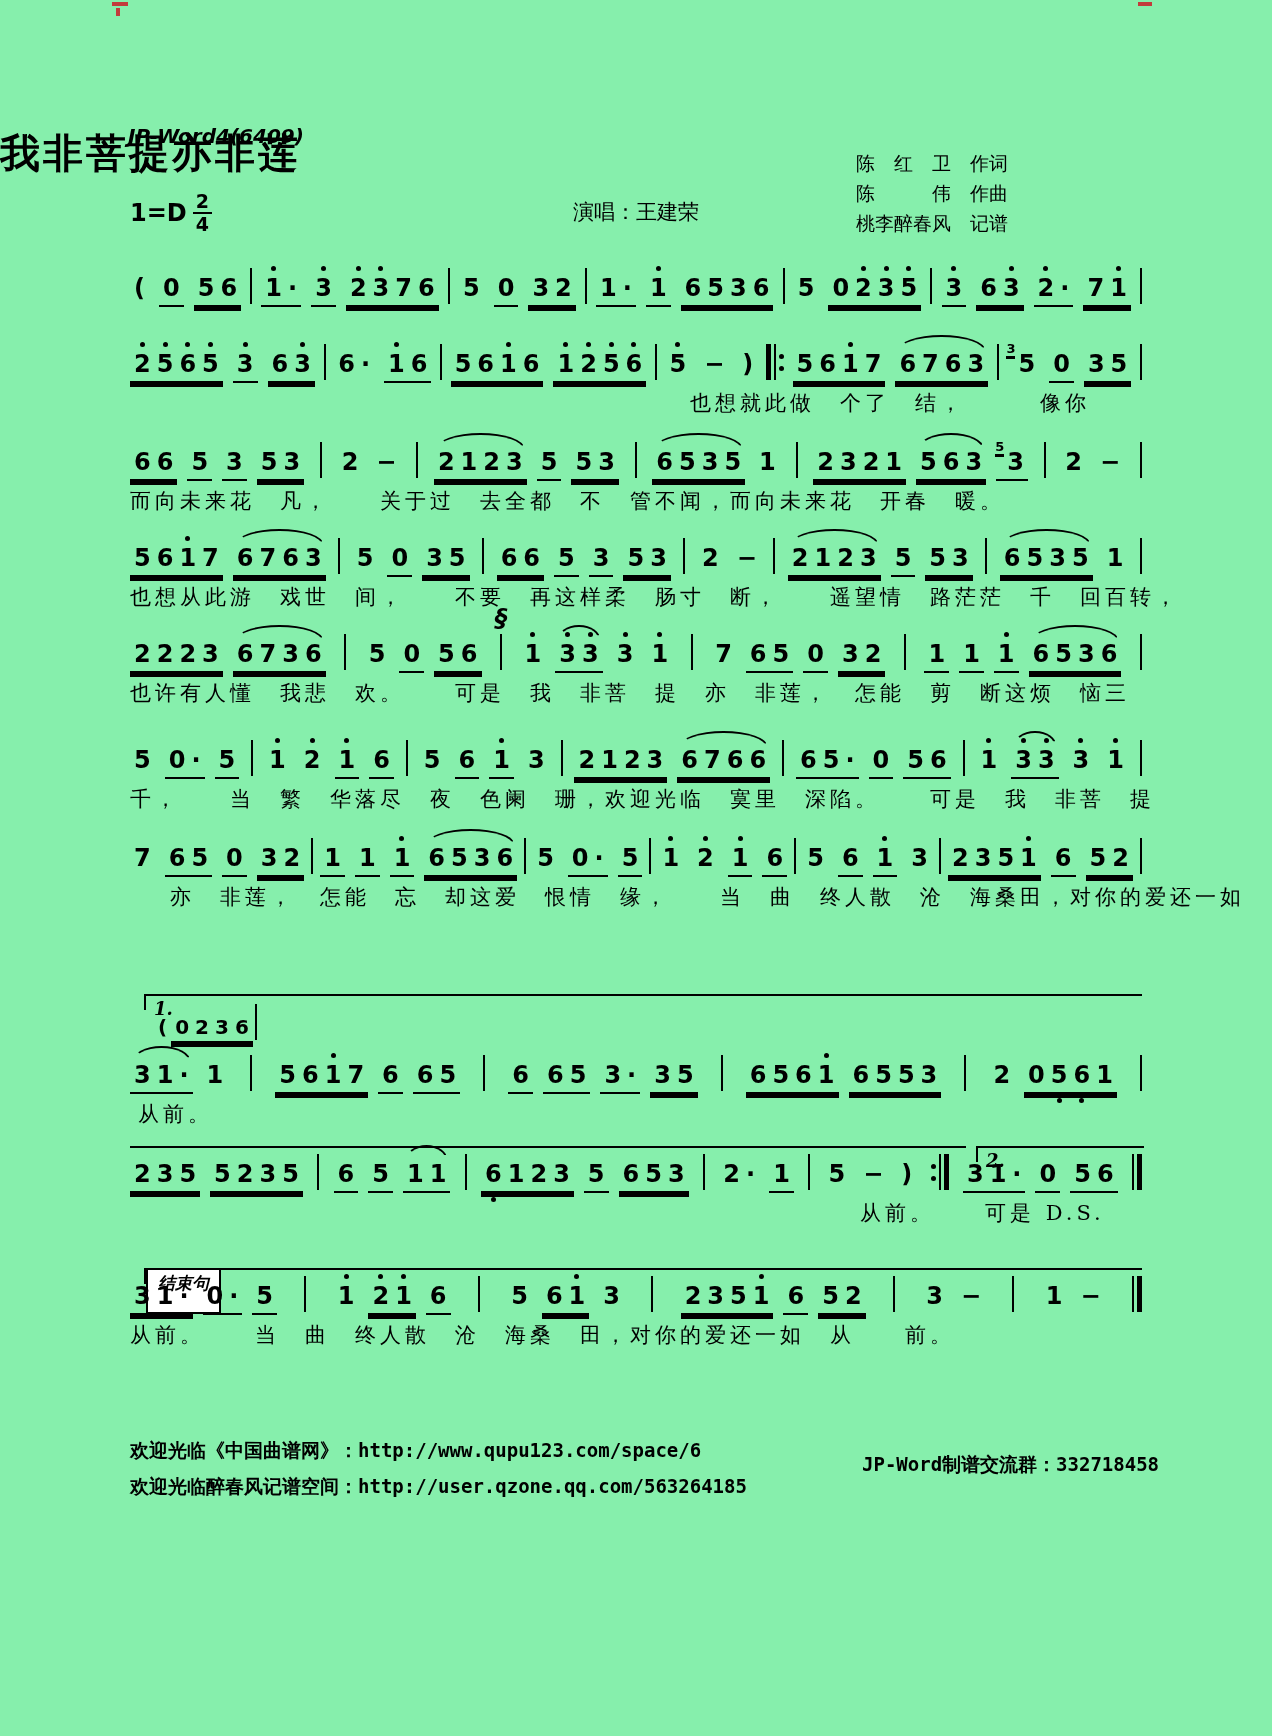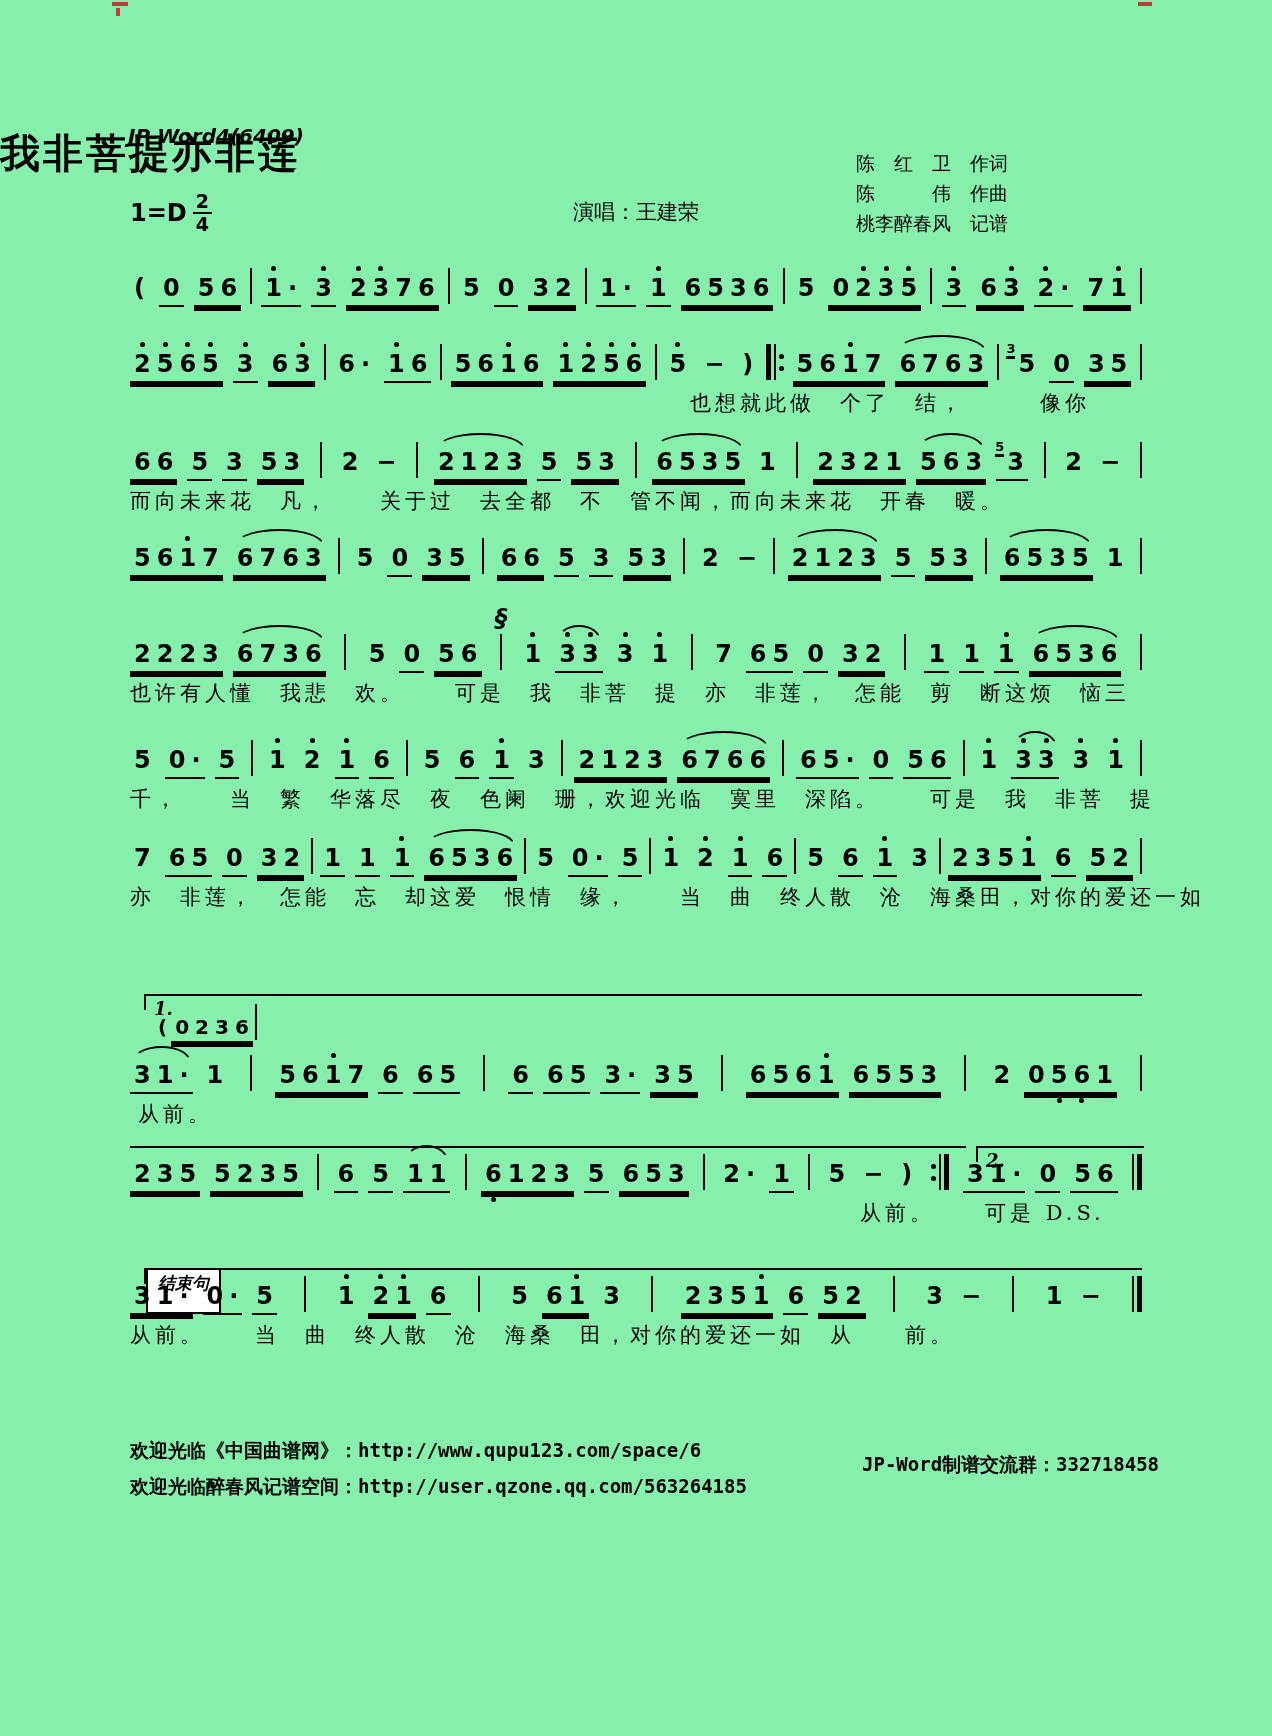--- a/index.html
+++ b/index.html
@@ -478,20 +478,21 @@
               <span class="ch">5</span>
             </span>
             <span class="grp">
               <span class="ch">1</span>
             </span>
           </span>
           <span class="barwrap">
             <span class="bar"></span>
           </span>
         </div>
+        <div class="lyrics" style="padding-left: 0px;">也想从此游　戏世　间，　　不要　再这样柔　肠寸　断，　　遥望情　路茫茫　千　回百转，</div>
       </div>
       <div class="sys" style="top: 612px;">
         <div class="note-row">
           <span class="measure">
             <span class="grp u2">
               <span class="ch">2</span>
               <span class="ch">2</span>
               <span class="ch">2</span>
               <span class="ch">3</span>
             </span>
@@ -789,21 +790,21 @@
             </span>
             <span class="grp u2">
               <span class="ch">5</span>
               <span class="ch">2</span>
             </span>
           </span>
           <span class="barwrap">
             <span class="bar"></span>
           </span>
         </div>
-        <div class="lyrics" style="padding-left: 0px;">亦　非莲，　怎能　忘　却这爱　恨情　缘，　　当　曲　终人散　沧　海桑田，对你的爱还一如</div>
+        <div class="lyrics" style="padding-left: 0px; margin-left: 40px;">亦　非莲，　怎能　忘　却这爱　恨情　缘，　　当　曲　终人散　沧　海桑田，对你的爱还一如</div>
       </div>
       <div class="sys" style="top: 980px;">
         <div class="decor-bracket" style="left: 14px; width: 996px; top: 14px;">
           <span class="volta-label" style="left: 8px; top: 2px;">1.</span>
         </div>
         <div class="pickup-row">
           <span class="grp">
             <span class="ch">(</span>
           </span>
           <span class="grp u2">

